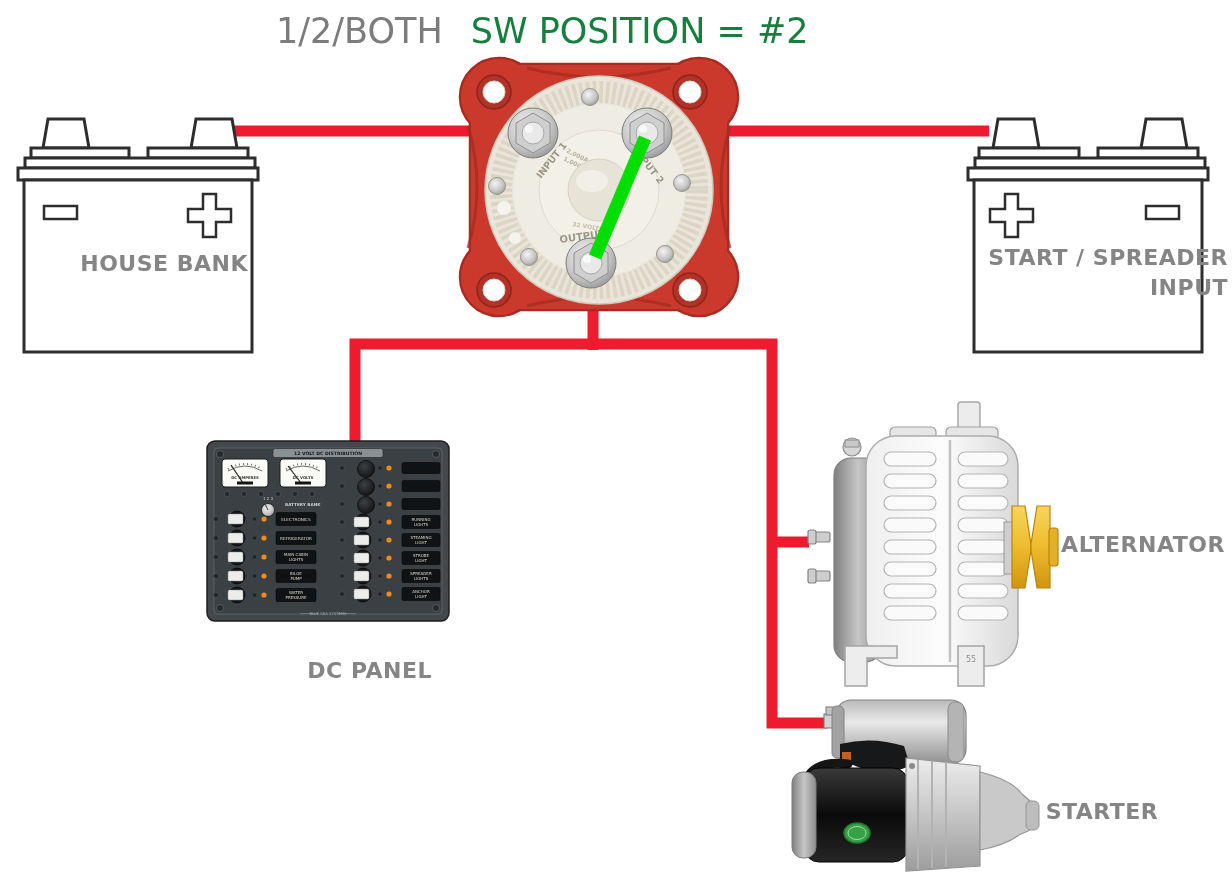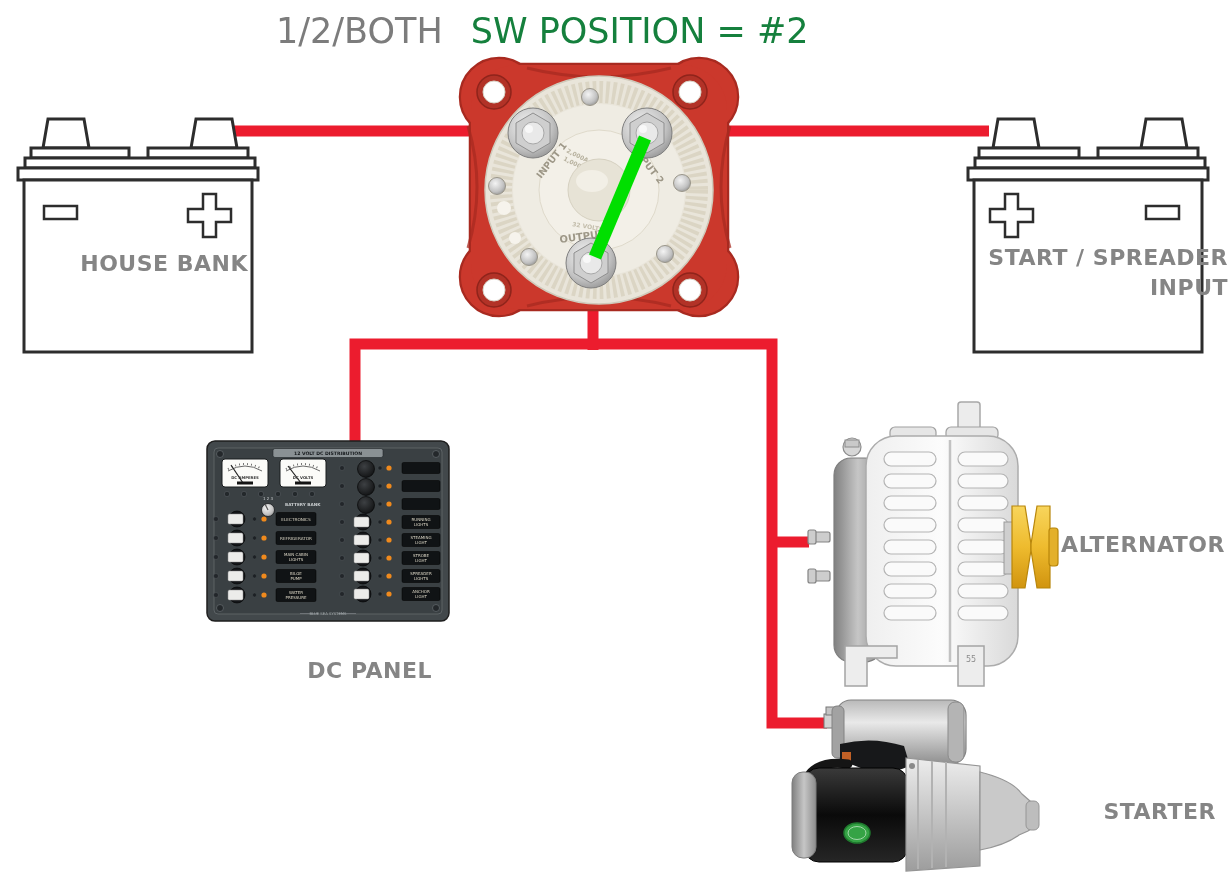--- a/index.html
+++ b/index.html
@@ -8,21 +8,21 @@
   #art{position:absolute;left:0;top:0;}
   .lbl{position:absolute;font-weight:bold;color:#858585;letter-spacing:0.5px;text-align:right;}
   #title{position:absolute;left:276px;top:10px;display:flex;gap:28px;white-space:nowrap;
          font-size:35px;font-weight:normal;line-height:1.25;text-align:right;}
   #title .pre{color:#7c7c7c;}
   #title .hl{color:#15803d;}
   .houselbl{left:28px;top:251px;width:220px;font-size:22px;}
   .startlbl{left:966px;top:243px;width:262px;font-size:22px;line-height:30px;}
   .dclbl{left:232px;top:622px;width:200px;font-size:22px;margin-top:36px;}
   .altlbl{left:1058px;top:532px;width:170px;font-size:22px;text-align:center;}
-  .stlbl{left:1076px;top:799px;width:140px;font-size:22px;text-align:right;}
+  .stlbl{left:1032px;top:799px;width:140px;font-size:22px;text-align:center;}
   text{font-family:"DejaVu Sans","Liberation Sans",sans-serif;}
 </style>
 </head>
 <body>
 
 <div id="canvas">
 
 <svg id="art" width="1232" height="888" viewBox="0 0 1232 888">
   <defs>
     <linearGradient id="silverV" x1="0" y1="0" x2="0" y2="1">

